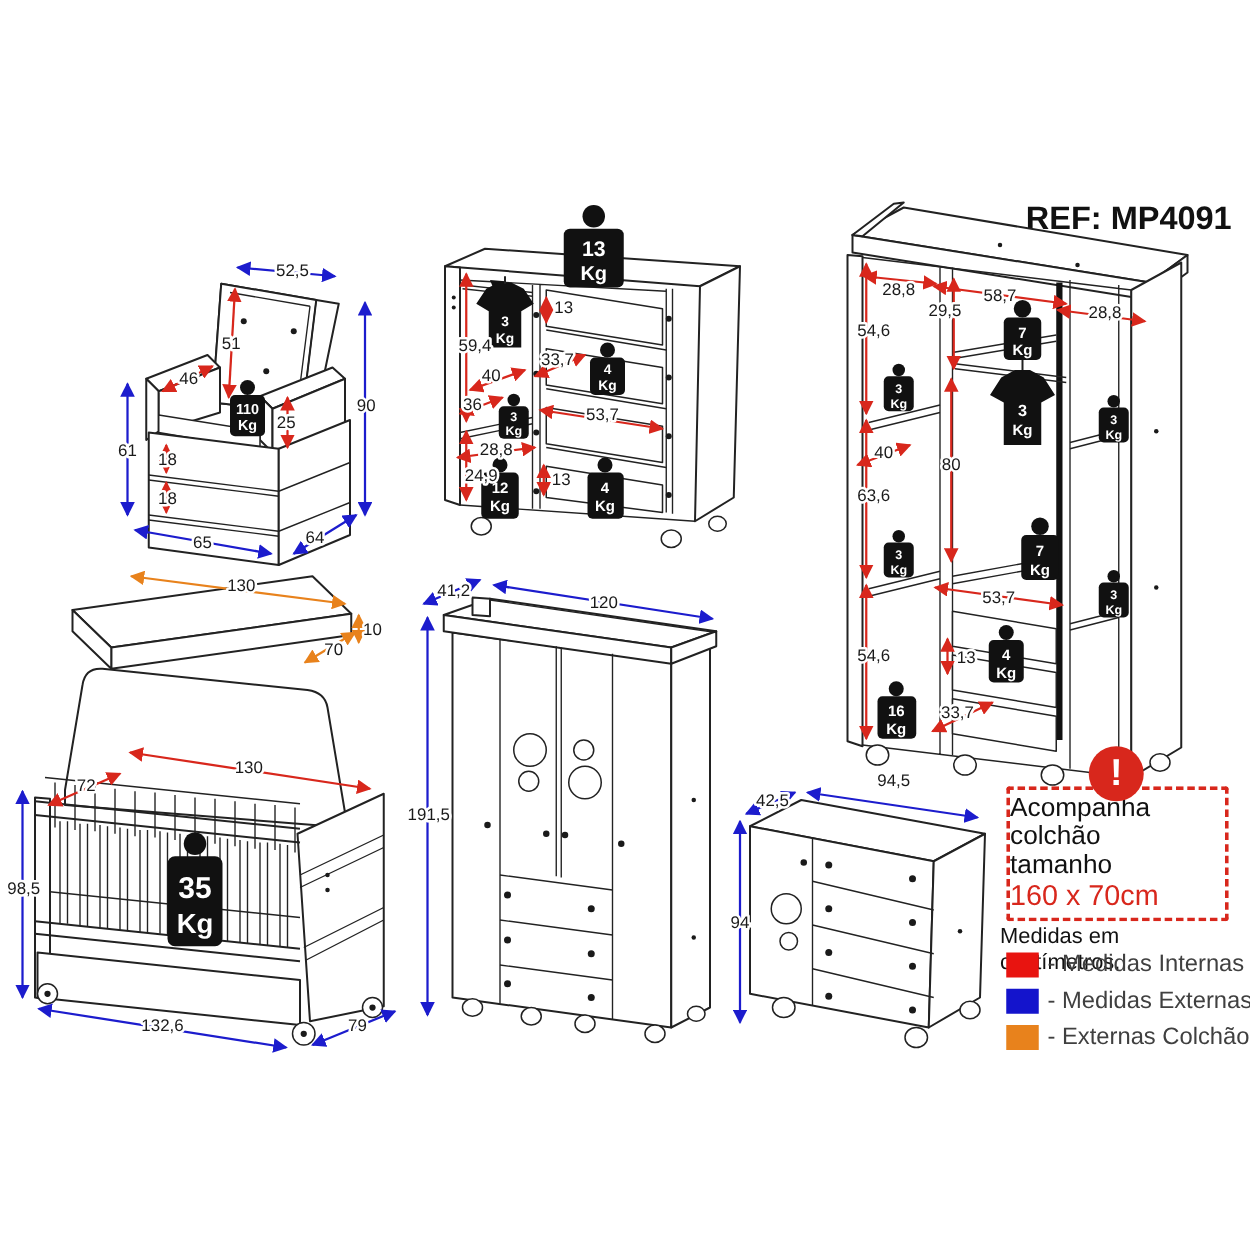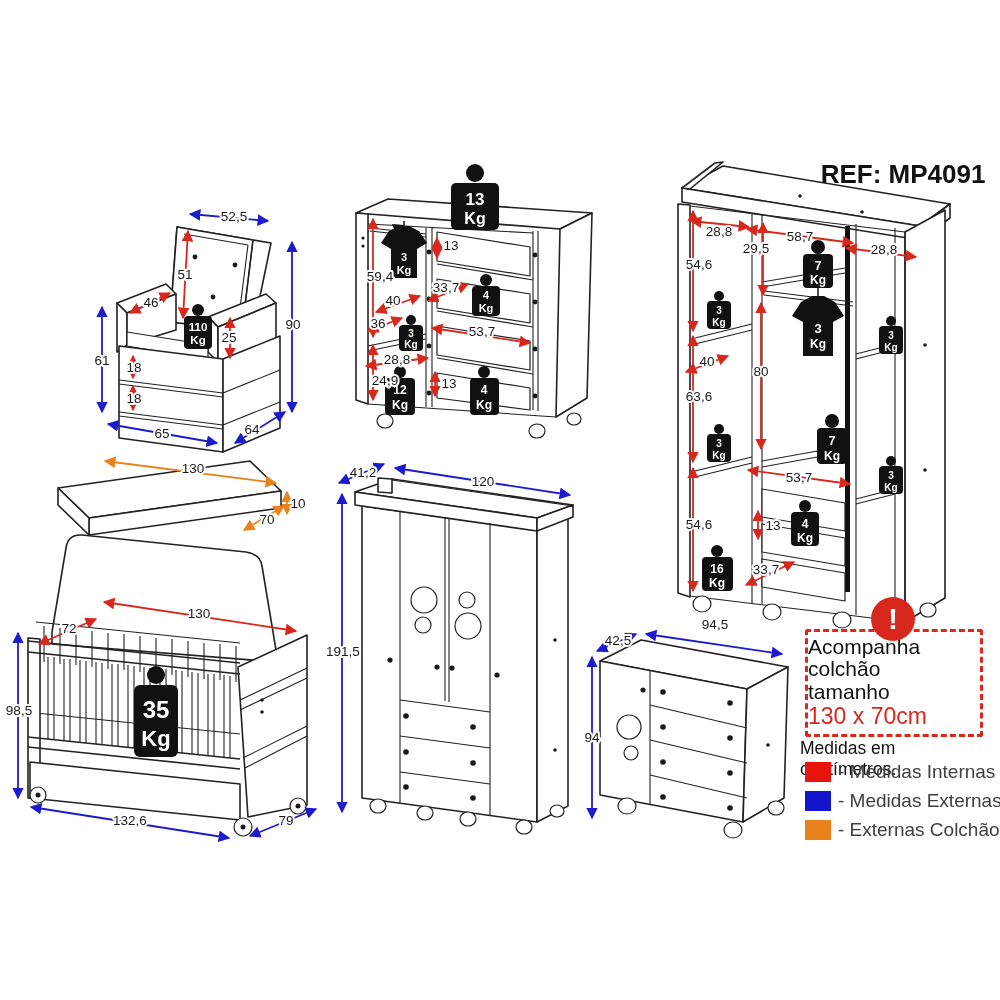--- a/index.html
+++ b/index.html
@@ -422,21 +422,21 @@
   </g>
 </svg>
 
   <div id="alert-circle">
     <span>!</span>
   </div>
   <div id="alert-box">
     <div>Acompanha</div>
     <div>colchão</div>
     <div>tamanho</div>
-    <div class="hl">130 x 70cm</div>
+    <div class="hl">160 x 70cm</div>
   </div>
   <div id="units-note">Medidas em centímetros.</div>
   <div id="legend">
     <div class="lg-row">
       <div class="lg-sq" style="background: rgb(232, 20, 16);"></div>
       <div class="lg-tx">- Medidas Internas</div>
     </div>
     <div class="lg-row">
       <div class="lg-sq" style="background: rgb(20, 20, 204);"></div>
       <div class="lg-tx">- Medidas Externas</div>

